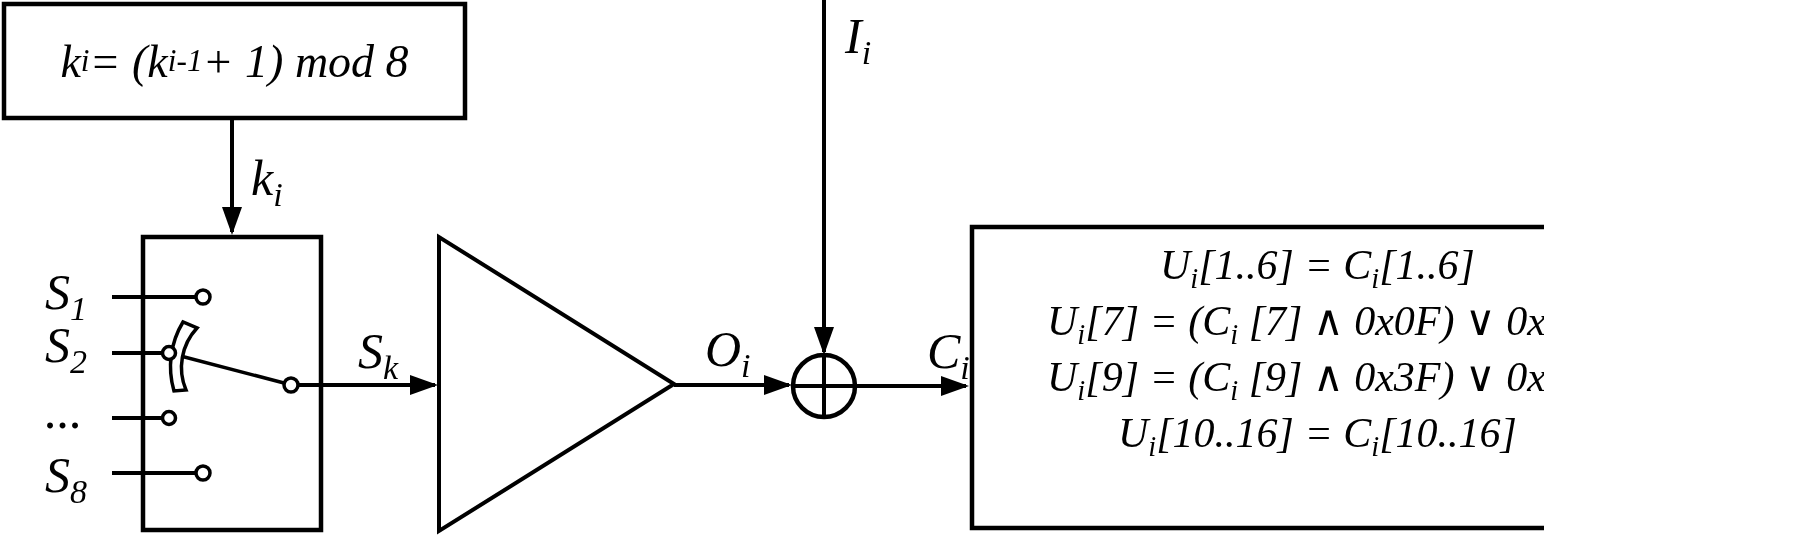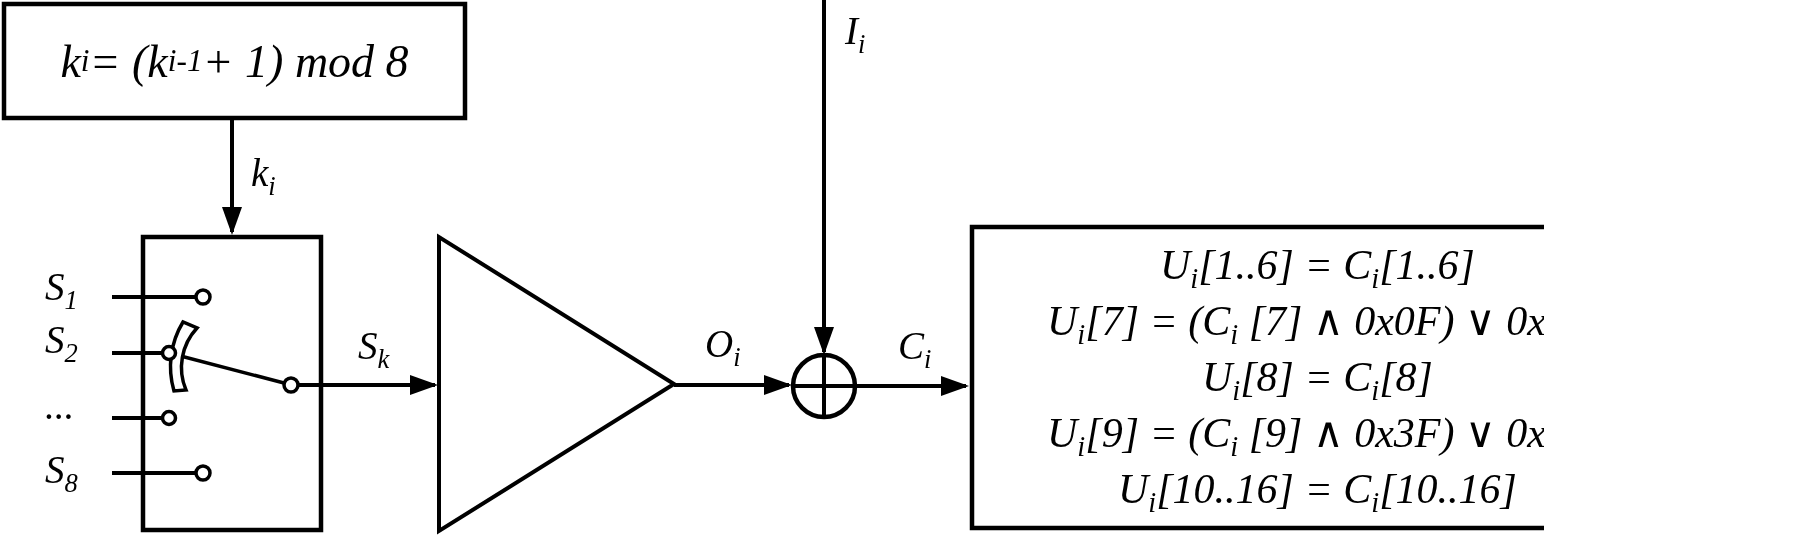--- a/index.html
+++ b/index.html
@@ -2,21 +2,21 @@
 <html><head>
 <meta charset="utf-8">
 <style>
   html,body{margin:0;padding:0;background:#ffffff;}
   .stage{
     position:relative;width:1544px;height:535px;background:#ffffff;
     font-family:"Liberation Serif","DejaVu Serif",serif;
     font-style:italic;color:#000;overflow:hidden;
   }
   .stage svg{position:absolute;left:0;top:0;}
-  .lbl{position:absolute;line-height:1;white-space:nowrap;font-size:39px;}
+  .lbl{position:absolute;line-height:1;white-space:nowrap;font-size:50px;}
   .lbl-rc4{font-size:54px;}
   .keybox-label{
     position:absolute;left:4px;top:4px;width:461px;height:114px;
     display:flex;align-items:center;justify-content:center;
     font-size:46px;white-space:nowrap;
   }
   .masklines{position:absolute;left:1047px;top:237px;font-size:42px;line-height:56px;text-align:center;}
   .maskline{white-space:nowrap;}
   sub{font-size:68%;line-height:0;}
 </style>
@@ -75,24 +75,23 @@
   <div class="keybox-label">k<sub>i</sub> = (k<sub>i-1</sub> + 1) mod 8</div>
 
   <div class="lbl" style="left:251px;top:153px;text-align:right;">k<sub>i</sub></div>
   <div class="lbl" style="left:45px;top:267px;">S<sub>1</sub></div>
   <div class="lbl" style="left:45px;top:320px;">S<sub>2</sub></div>
   <div class="lbl" style="left:45px;top:386px;">...</div>
   <div class="lbl" style="left:45px;top:450px;">S<sub>8</sub></div>
   <div class="lbl" style="left:358px;top:326px;">S<sub>k</sub></div>
   <div class="lbl" style="left:705px;top:324px;">O<sub>i</sub></div>
   <div class="lbl" style="left:845px;top:11px;">I<sub>i</sub></div>
-  <div class="lbl" style="left:898px;top:326px;">C<sub>i</sub></div>
+  <div class="lbl" style="left:927px;top:326px;">C<sub>i</sub></div>
   <div class="lbl" style="left:1690px;top:322px;text-align:right;">U<sub>i</sub></div>
 
   <div class="masklines">
     <div class="maskline">U<sub>i</sub>[1..6] = C<sub>i</sub>[1..6]</div>
     <div class="maskline">U<sub>i</sub>[7] = (C<sub>i</sub> [7] ∧ 0x0F) ∨ 0x40</div>
-    <div class="maskline">U<sub>i</sub>[8] = C<sub>i</sub>[8]</div>
     <div class="maskline">U<sub>i</sub>[9] = (C<sub>i</sub> [9] ∧ 0x3F) ∨ 0x80</div>
     <div class="maskline">U<sub>i</sub>[10..16] = C<sub>i</sub>[10..16]</div>
   </div>
 
 </div>
 
 </body></html>

